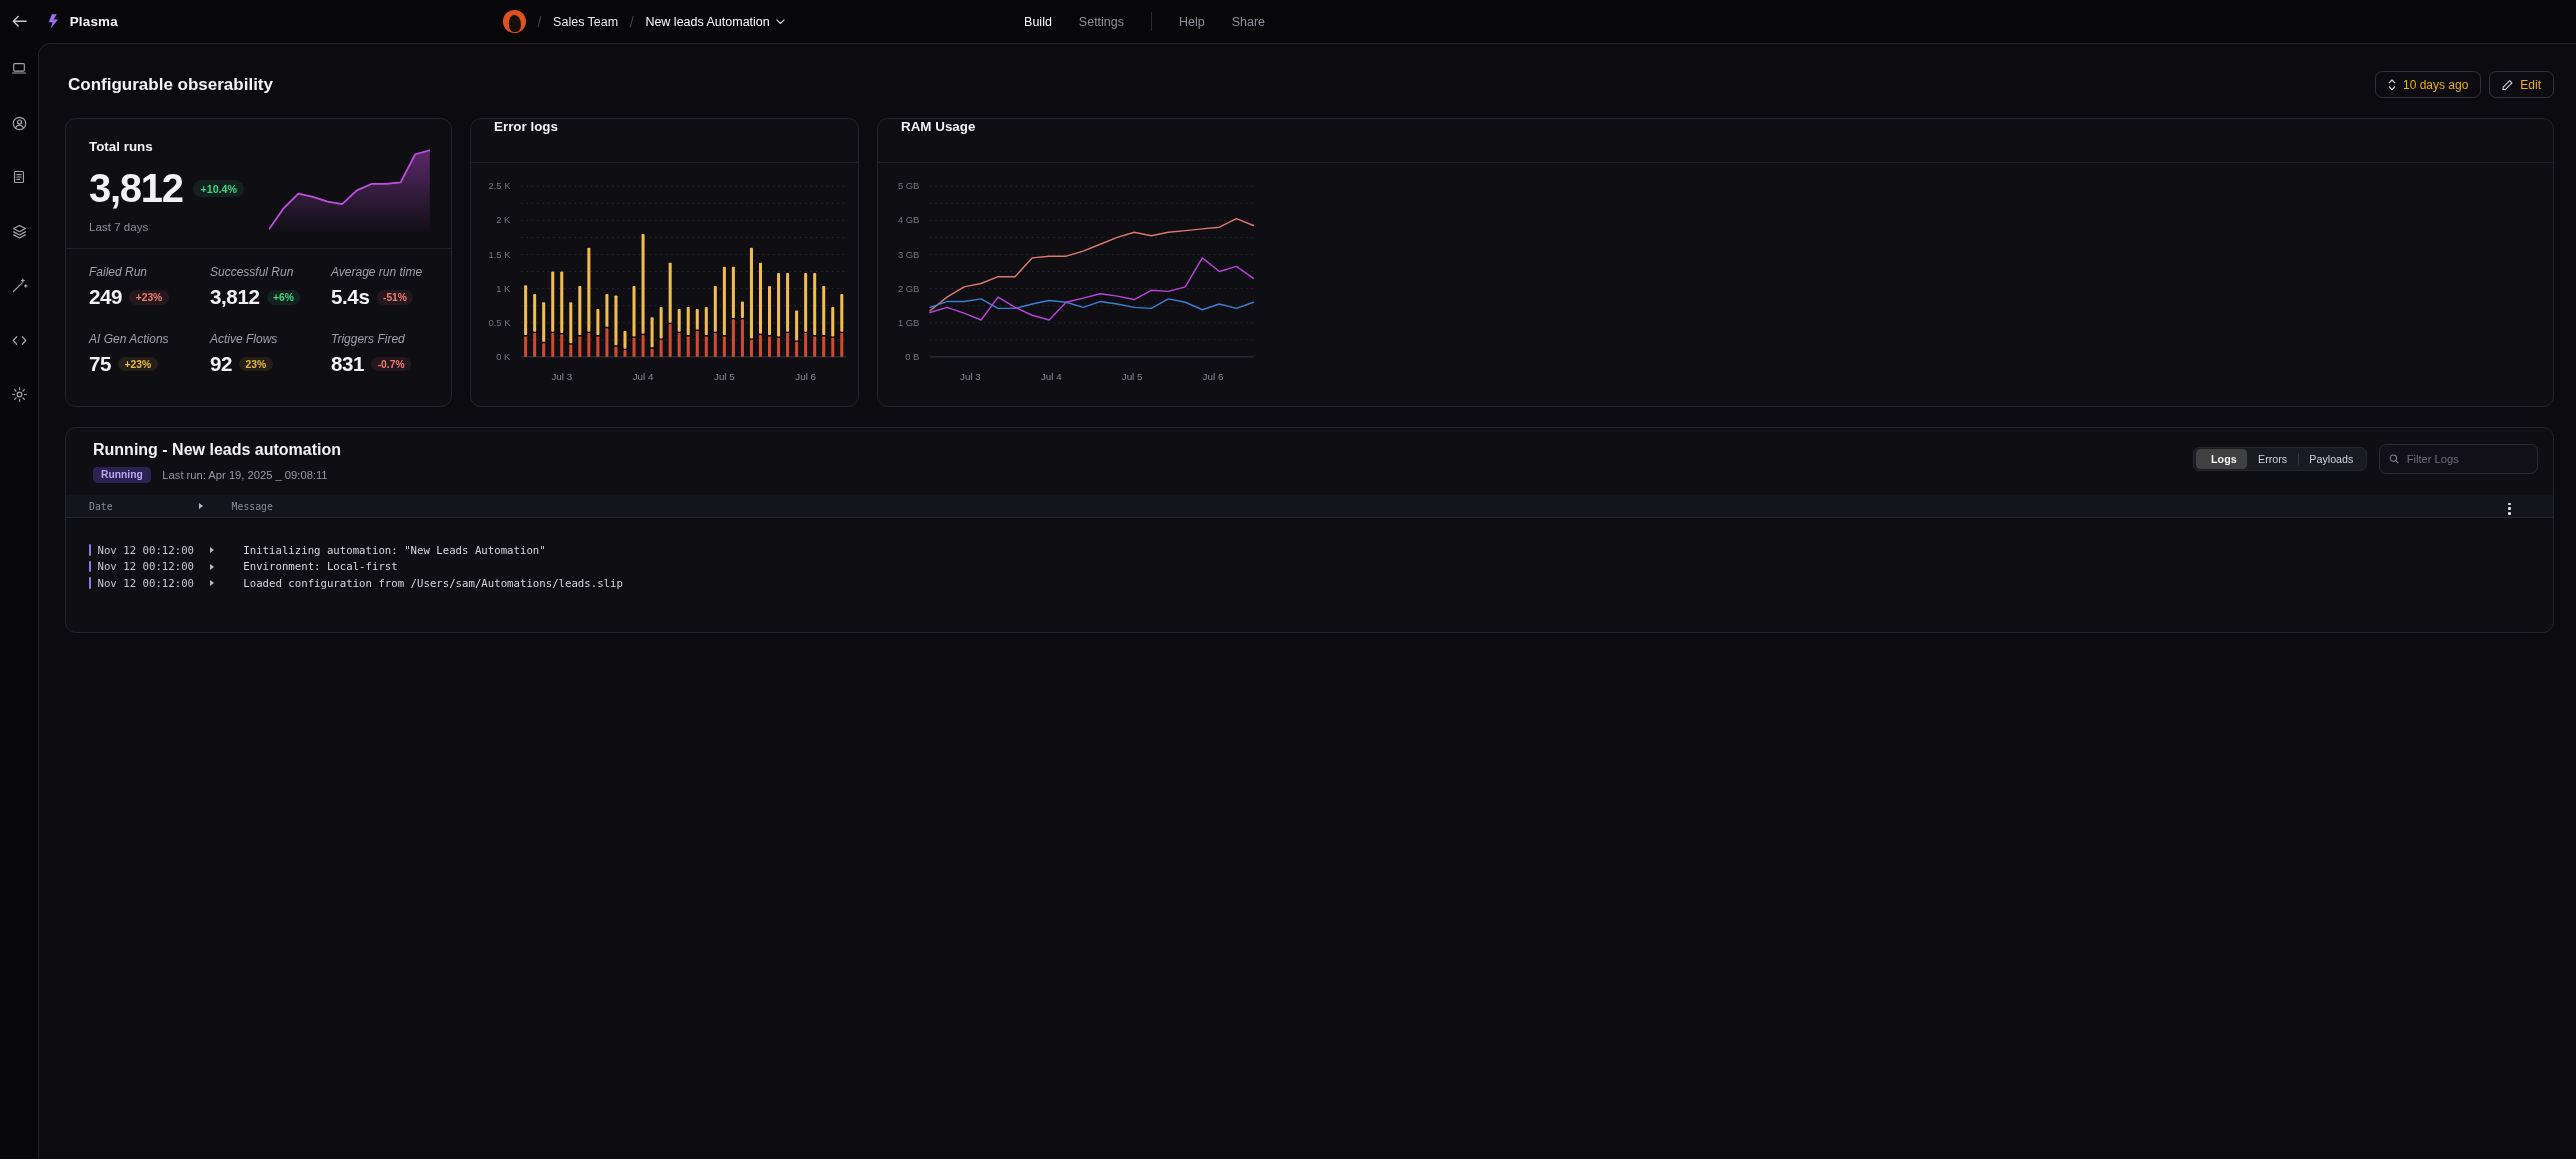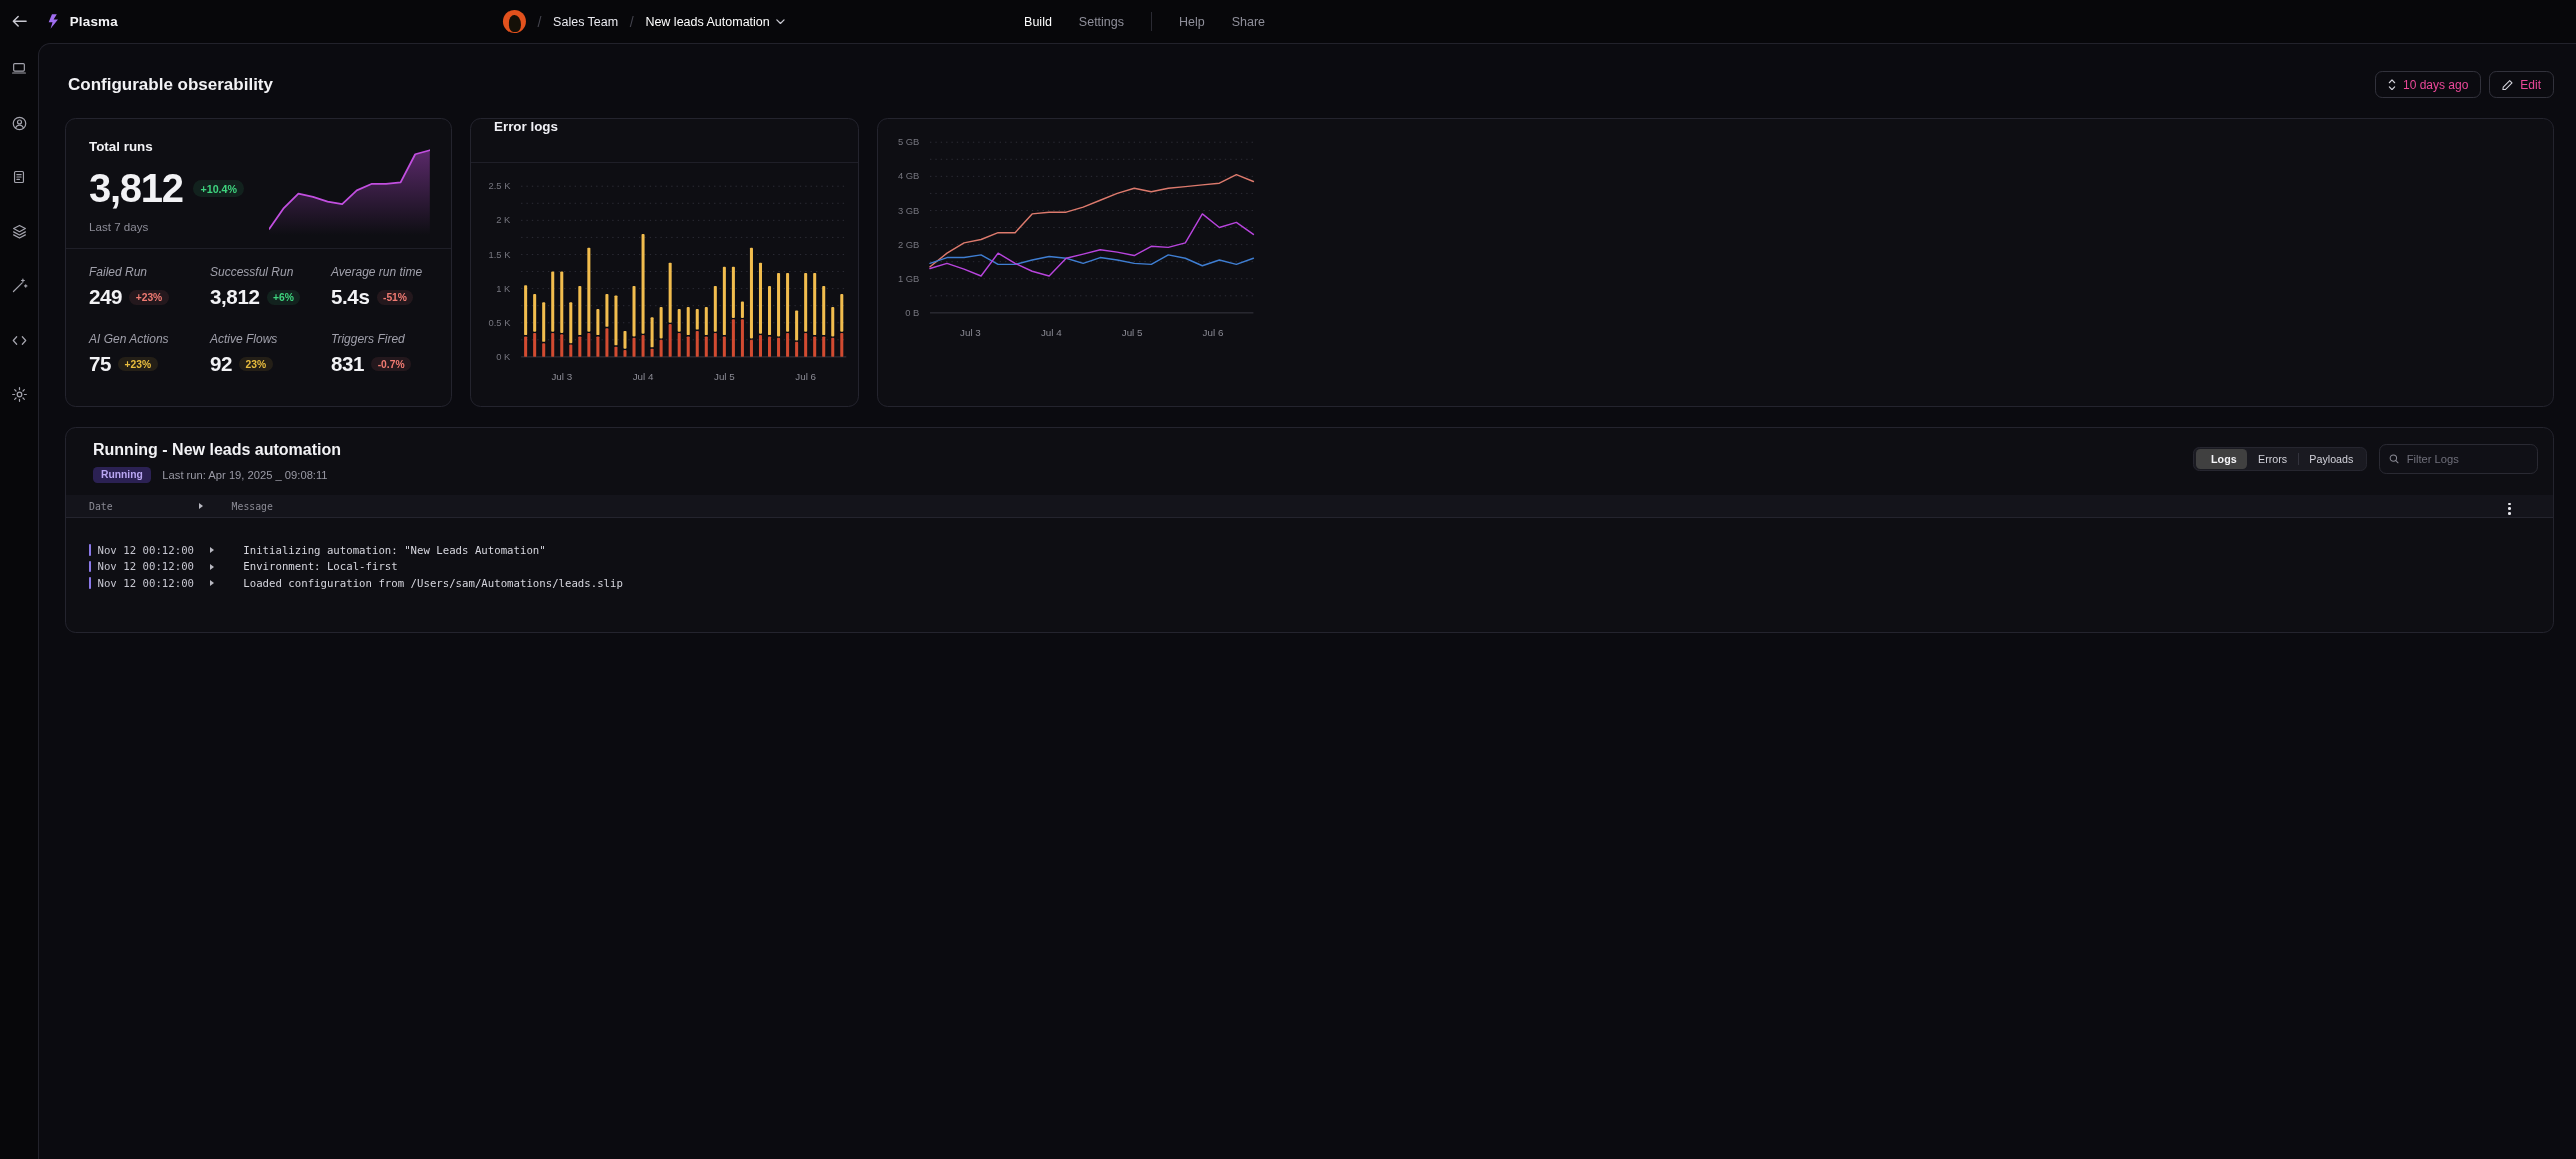--- a/index.html
+++ b/index.html
@@ -26,21 +26,21 @@
   .sidebar { position:absolute; left:0; top:43px; width:38px; bottom:0; display:flex; flex-direction:column; align-items:center; }
   .side-ic { width:36px; height:36px; display:flex; align-items:center; justify-content:center; cursor:pointer; opacity:.85; }
 
   
   .panel { position:absolute; left:38px; top:43px; right:0; bottom:0; background:#0b0b10;
     border-top:0.9px solid #22222b; border-left:0.9px solid #22222b; border-radius:12.5px 0 0 0; }
   .page-head { display:flex; align-items:center; margin:27px 22.4px 0 29px; }
   .page-title { font-size:17px; font-weight:700; }
   .head-actions { margin-left:auto; display:flex; gap:8px; }
   .btn { display:flex; align-items:center; gap:7.2px; height:27px; padding:0 11.6px; border:0.9px solid #32323c;
-    border-radius:7.2px; font-size:12px; color:#ec4899; cursor:pointer; background:transparent; }
+    border-radius:7.2px; font-size:12px; color:#eab308; cursor:pointer; background:transparent; }
 
   
   .cards { position:absolute; left:26px; top:74px; right:22.4px; display:flex; gap:18px; }
   .card { background:#0e0e13; border:0.9px solid #24242e; border-radius:10.7px; height:289px; position:relative; }
   .card.c1 { width:387px; } .card.c2 { width:389px; flex:none; } .card.c3 { flex:1; }
 
   
   .tr-title { font-size:13.4px; font-weight:700; margin:19.7px 0 0 23px; }
   .tr-valrow { display:flex; align-items:center; gap:10.7px; margin:12.5px 0 0 23px; }
   .tr-big { font-size:40px; font-weight:700; letter-spacing:-1.3px; }
@@ -367,20 +367,23 @@
           <rect x="393.0222222222222" y="194.07999999999998" width="3.4" height="22.920000000000016" fill="#d24b31" rx="1"></rect>
           <rect x="393.0222222222222" y="137.54399999999998" width="3.4" height="55.036" fill="#f2bd4e" rx="1"></rect>
           <rect x="403.1333333333333" y="195.608" width="3.4" height="21.391999999999996" fill="#d24b31" rx="1"></rect>
           <rect x="403.1333333333333" y="161.228" width="3.4" height="32.879999999999995" fill="#f2bd4e" rx="1"></rect>
           <rect x="413.2444444444444" y="190.26" width="3.4" height="26.74000000000001" fill="#d24b31" rx="1"></rect>
           <rect x="413.2444444444444" y="146.712" width="3.4" height="42.048" fill="#f2bd4e" rx="1"></rect>
         </svg>
     </div>
 
     <div class="card c3">
+      <div class="chart-head">
+        <span class="chart-title">RAM Usage</span>
+      </div>
       <svg id="ramChart" class="chart-svg" width="389" height="243" viewBox="0 0 435 272">
           <text x="46" y="220.5" fill="#76767f" font-size="10.5" text-anchor="end" font-family="Liberation Sans, sans-serif">0 B</text>
           <text x="46" y="182.3" fill="#76767f" font-size="10.5" text-anchor="end" font-family="Liberation Sans, sans-serif">1 GB</text>
           <text x="46" y="144.1" fill="#76767f" font-size="10.5" text-anchor="end" font-family="Liberation Sans, sans-serif">2 GB</text>
           <text x="46" y="105.89999999999999" fill="#76767f" font-size="10.5" text-anchor="end" font-family="Liberation Sans, sans-serif">3 GB</text>
           <text x="46" y="67.69999999999999" fill="#76767f" font-size="10.5" text-anchor="end" font-family="Liberation Sans, sans-serif">4 GB</text>
           <text x="46" y="29.5" fill="#76767f" font-size="10.5" text-anchor="end" font-family="Liberation Sans, sans-serif">5 GB</text>
           <line x1="58" x2="420" y1="197.9" y2="197.9" stroke="#30303a" stroke-width="1" stroke-dasharray="1.5 4.5"></line>
           <line x1="58" x2="420" y1="178.8" y2="178.8" stroke="#30303a" stroke-width="1" stroke-dasharray="1.5 4.5"></line>
           <line x1="58" x2="420" y1="159.7" y2="159.7" stroke="#30303a" stroke-width="1" stroke-dasharray="1.5 4.5"></line>

